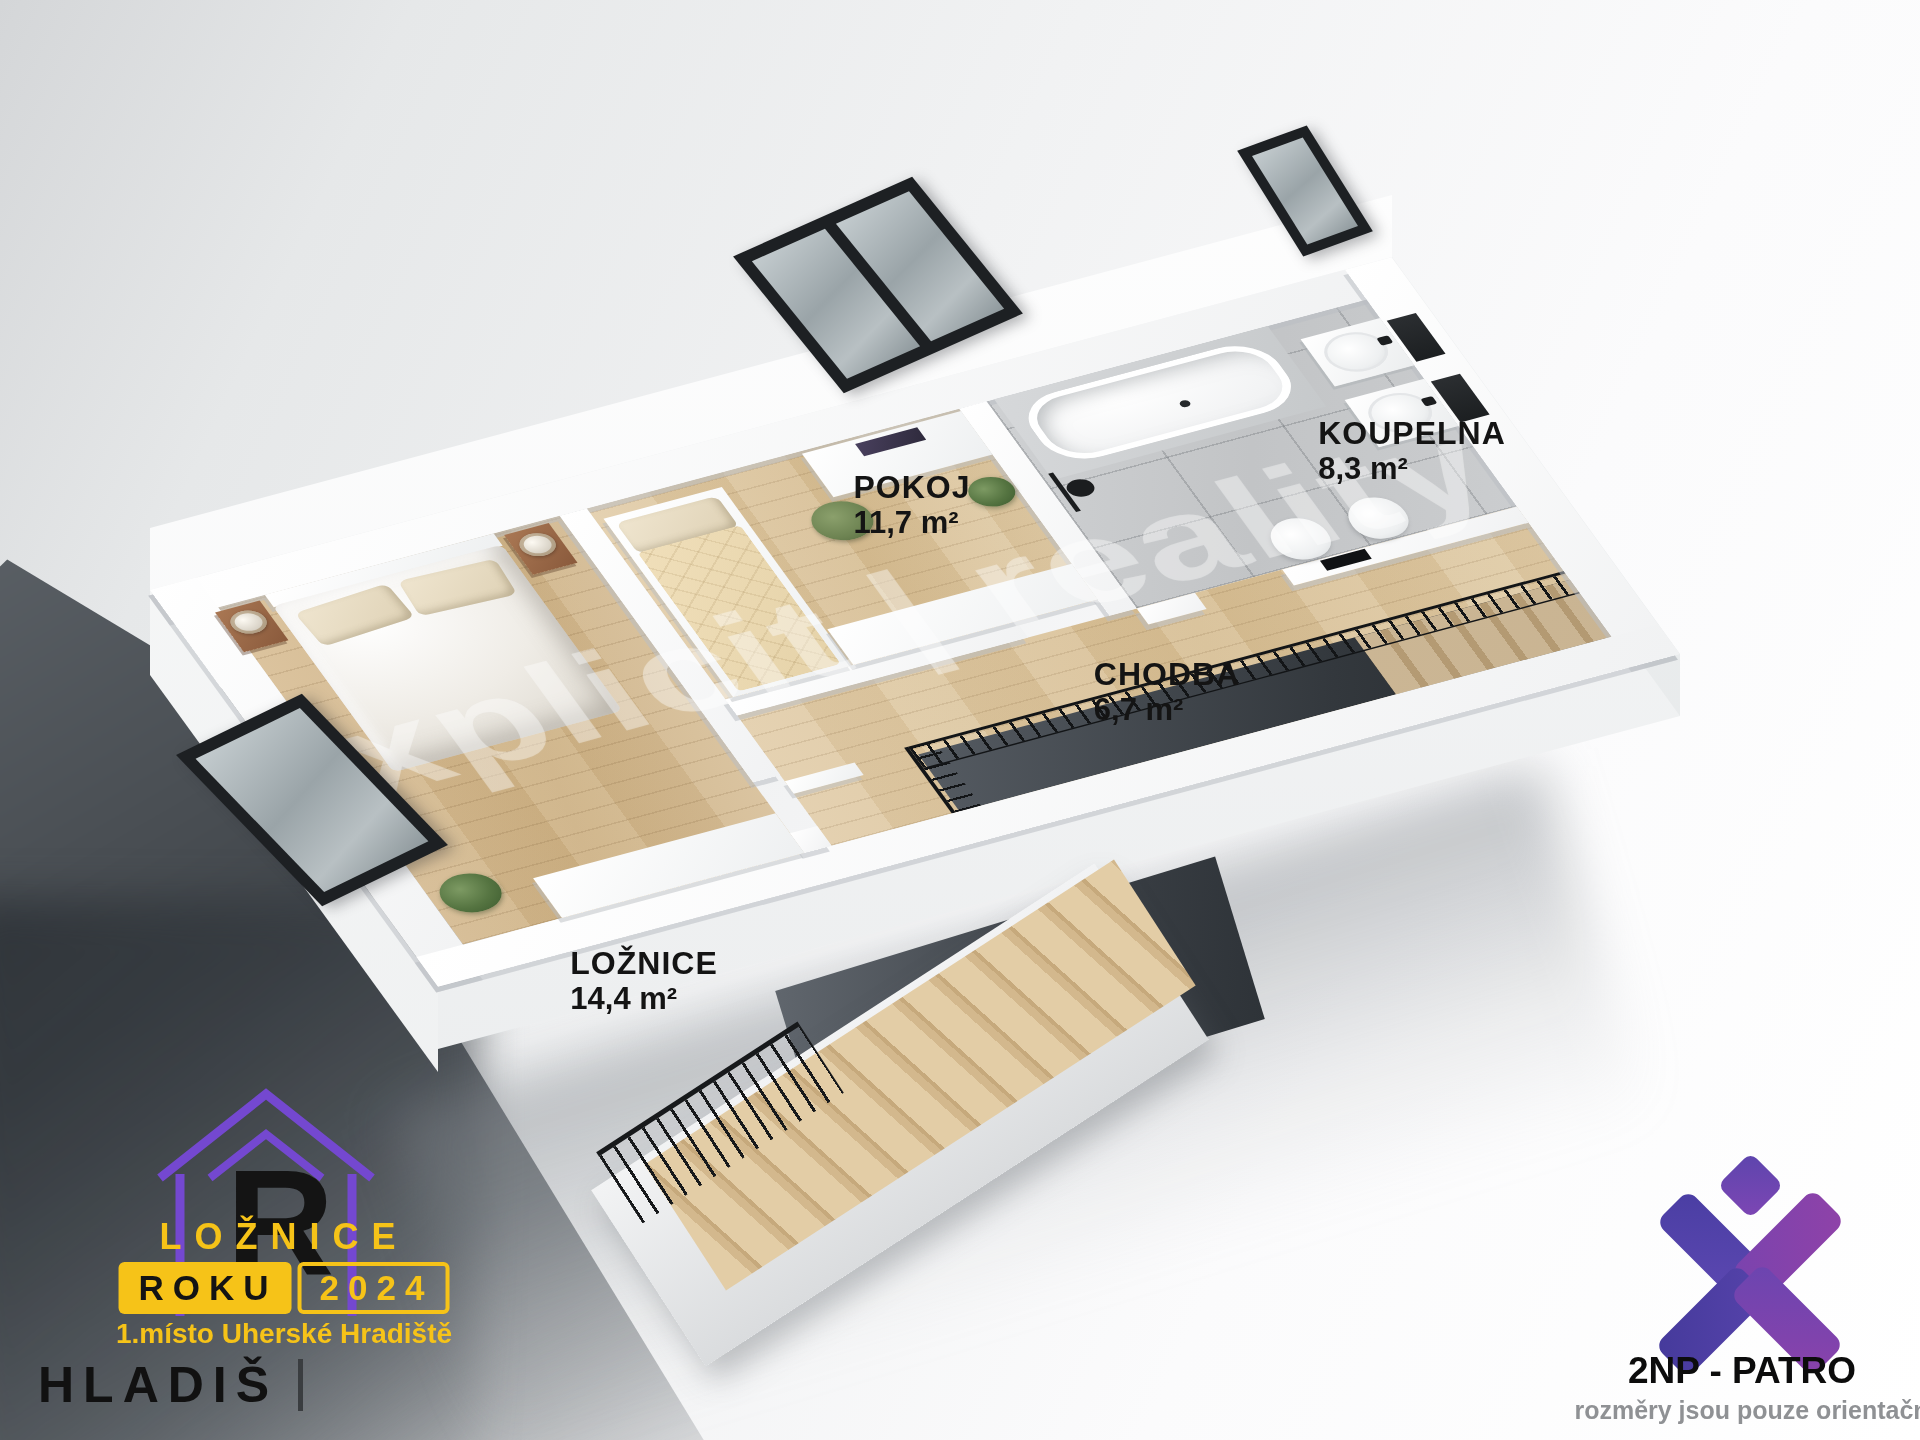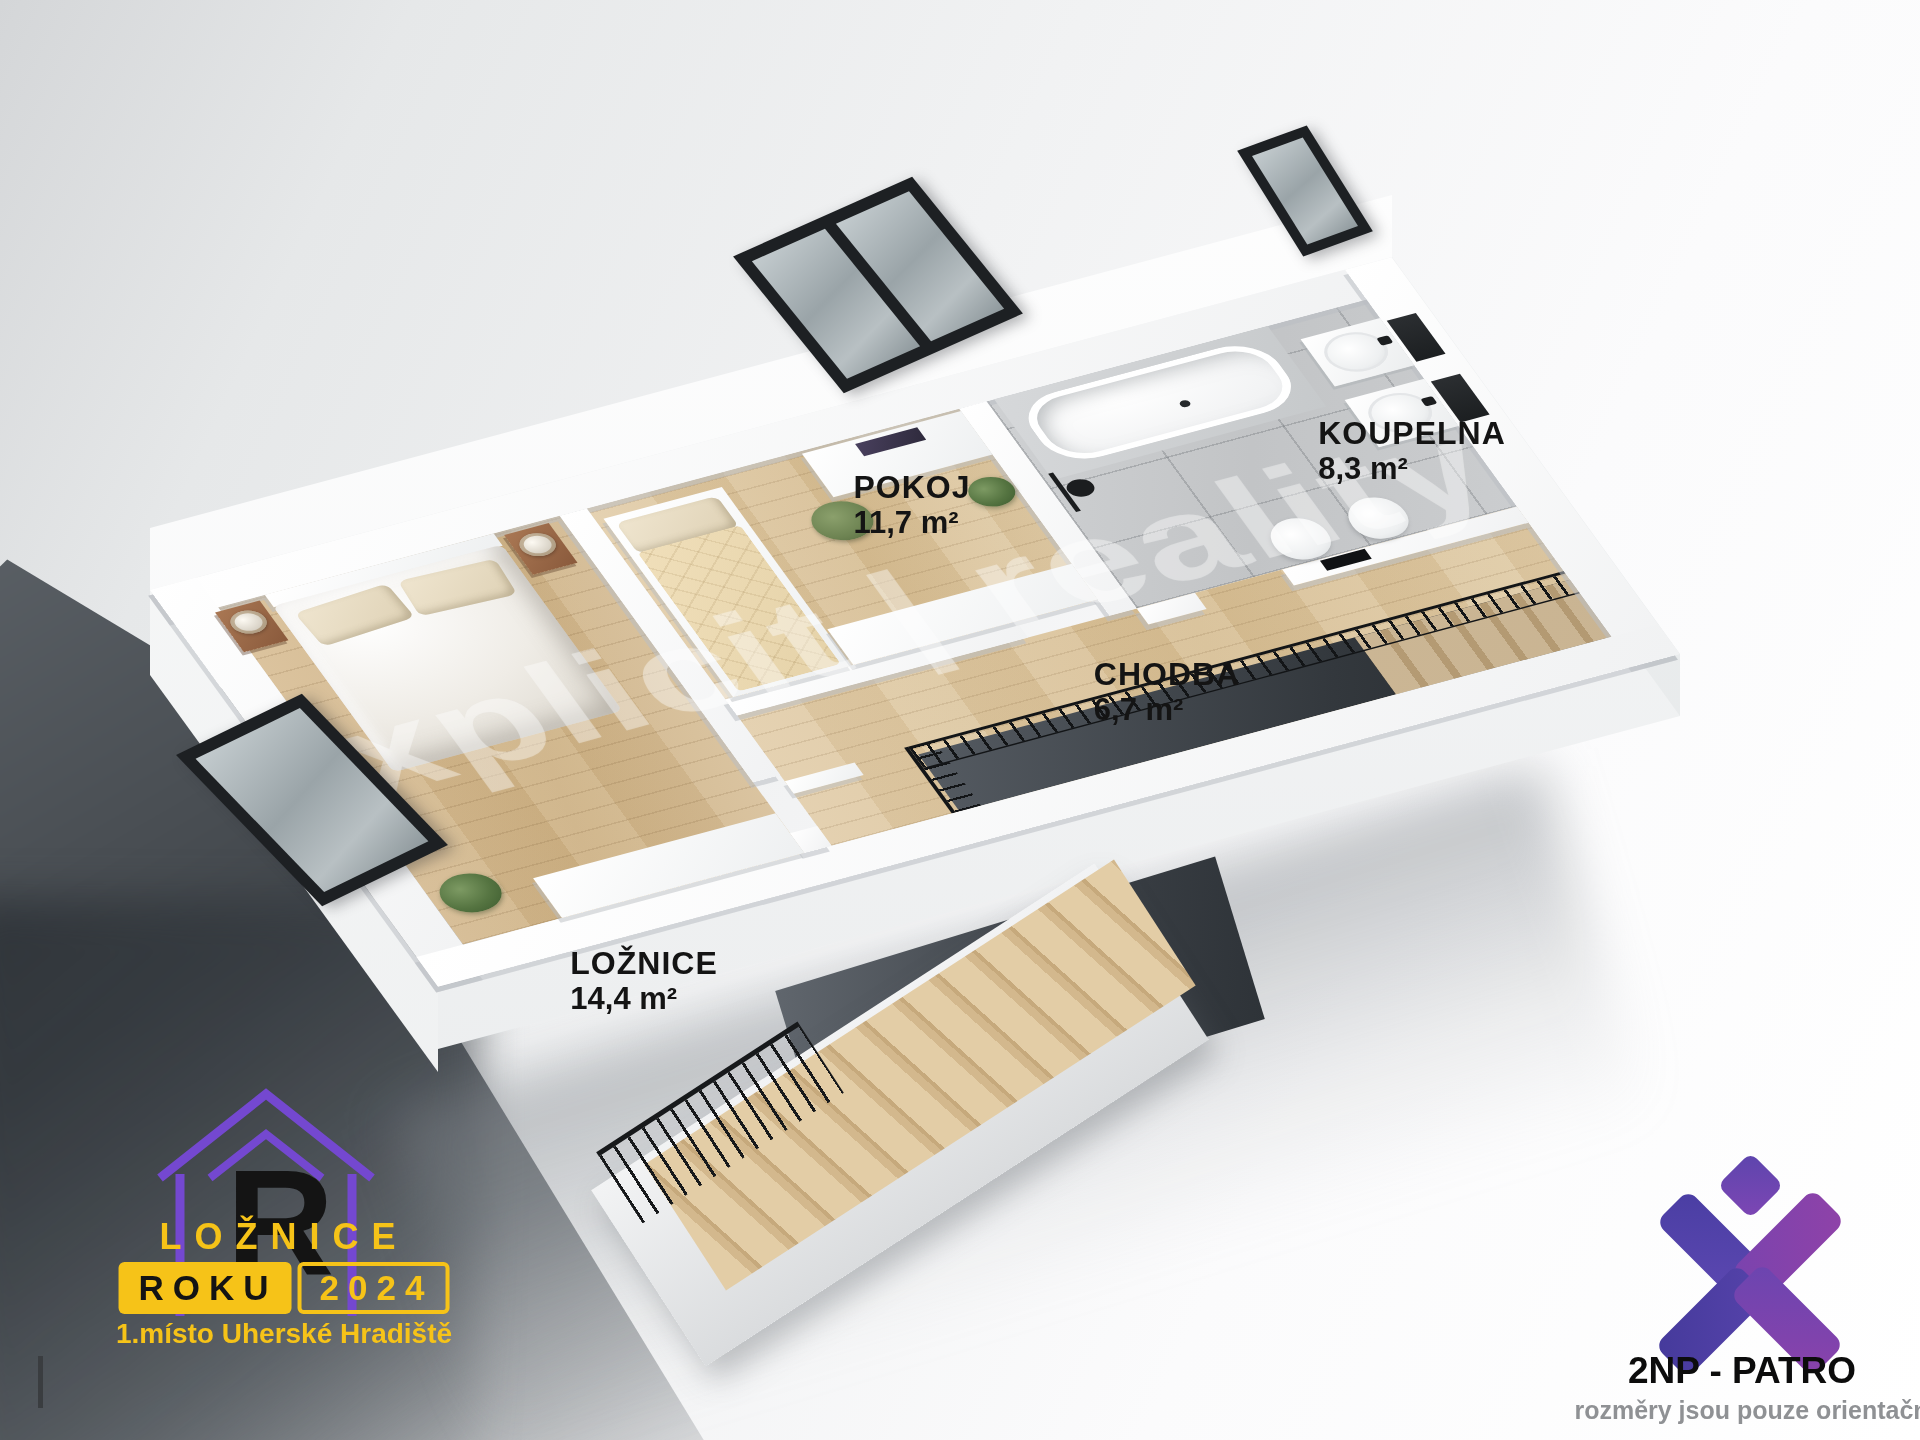--- a/index.html
+++ b/index.html
@@ -254,20 +254,21 @@
   <line x1="204" y1="96" x2="204" y2="238" stroke="#7448d0" stroke-width="9"></line>
   <text x="78" y="196" font-family="Liberation Sans, sans-serif" font-size="150" font-weight="bold" fill="#141414">R</text>
 </svg>
 <div class="abs award-title" style="left:284px;top:1216px;">LOŽNICE</div>
 <div class="abs award-row" style="left:284px;top:1262px;">
   <span class="award-roku">ROKU</span>
   <span class="award-year">2024</span>
 </div>
 <div class="abs award-sub" style="left:284px;top:1318px;">1.místo Uherské Hradiště</div>
 <div class="abs brand-row" style="left:38px;top:1356px;">
+  <span class="brand-name">HLADIŠ</span>
   <span class="brand-div"></span>
 </div>
 
 <div class="abs" style="left:1655px;top:1150px;width:190px;height:220px;">
   <div class="xdiamond" style="left:72px;top:12px;transform:rotate(45deg);background:linear-gradient(135deg,#5c45ad,#7e46b4);"></div>
   <div class="xbar" style="left:0px;top:74px;transform:rotate(45deg);background:linear-gradient(135deg,#4a3ea3,#5d48b2);"></div>
   <div class="xbar" style="left:75px;top:73px;transform:rotate(-45deg);background:linear-gradient(135deg,#7a43ae,#8f42a8);"></div>
   <div class="xbar" style="left:-1px;top:148px;transform:rotate(-45deg);background:linear-gradient(135deg,#453a9b,#5643ab);"></div>
   <div class="xbar" style="left:74px;top:147px;transform:rotate(45deg);background:linear-gradient(135deg,#6b45b0,#8a42ab);"></div>
 </div>

